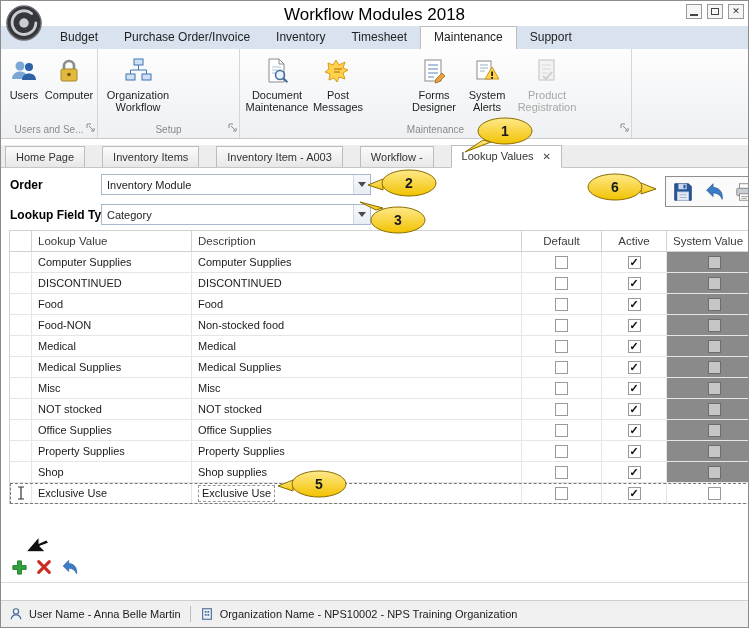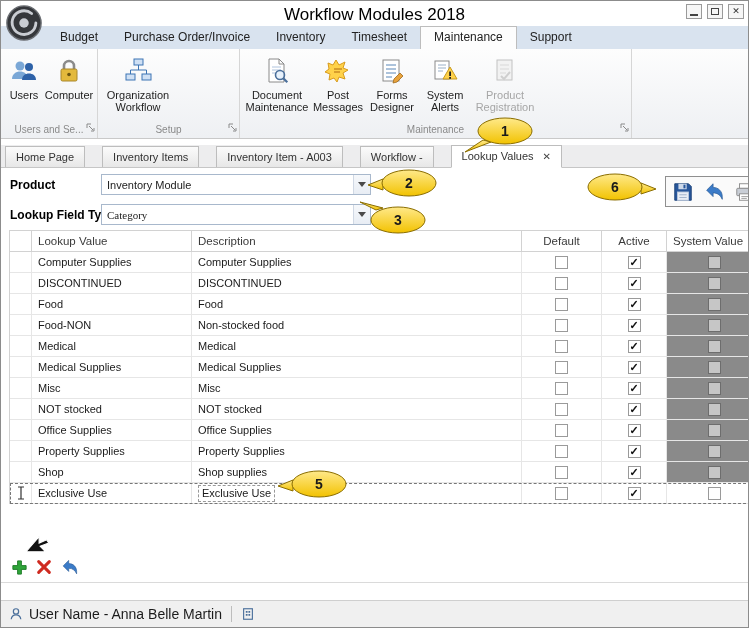--- a/index.html
+++ b/index.html
@@ -77,21 +77,21 @@
   .sys .cb{border-color:#6d6d6d;background:#c6c6c6;}
   .trow.editing{outline:1px dashed #777;outline-offset:-1px;}
   .trow.editing .cell.sys{background:#fff;}
   .trow.editing .sys .cb{border-color:#9a9a9a;background:#fff;}
   .edit-box{border:1px dashed #999;padding:0 3px;line-height:15px;background:#fff;}
   
   .bottom-toolbar{position:absolute;left:8px;top:556px;display:flex;align-items:center;gap:5px;}
   .bbtn{width:20px;height:20px;display:flex;align-items:center;justify-content:center;cursor:pointer;}
   .panel-divider{position:absolute;left:0;right:0;top:581px;border-top:1px solid #dadada;}
   .statusbar{position:absolute;left:0;right:0;bottom:0;height:27px;background:var(--statusBg);
-             border-top:1px solid #cfcfcf;display:flex;align-items:center;font-size:14px;
+             border-top:1px solid #cfcfcf;display:flex;align-items:center;font-size:11px;
              color:#1c1c1c;padding-left:8px;}
   .status-item{display:flex;align-items:center;gap:6px;}
   .status-sep{width:1px;height:16px;background:#bdbdbd;margin:0 9px;}
   
   .callout{position:absolute;z-index:60;}
   .cursor-arrow{position:absolute;left:24px;top:528px;z-index:60;transform:rotate(-90deg);}
 </style>
 </head>
 <body>
 
@@ -212,21 +212,21 @@
         </div>
         <div class="rbtn" style="width:52px;">
           <span class="ricon">
             <svg width="28" height="28" viewBox="0 0 28 28">
               <path d="M4 6l5 2 3-5 3 5 6-3-2 6 5 2-5 3 2 6-6-2-2 5-3-4-5 2 1-6-5-2 4-3z" fill="#ffd24a" stroke="#d89b1e"></path>
               <path d="M10 12h8M10 15h6" stroke="#b06a10"></path>
             </svg>
             </span>
           <span class="rlabel">Post Messages</span>
         </div>
-        <div class="rbtn" style="width:56px;">
+        <div class="rbtn" style="width:56px;margin-left:42px;">
           <span class="ricon">
             <svg width="28" height="28" viewBox="0 0 28 28">
               <rect x="5" y="3" width="16" height="21" fill="#fff" stroke="#8a8a8a"></rect>
               <path d="M8 8h10M8 12h10M8 16h10M8 20h6" stroke="#5b87b8"></path>
               <path d="M16 22l6-6 3 3-6 6-4 1z" fill="#e8a33d" stroke="#a06a1a" stroke-width=".8"></path>
             </svg>
             </span>
           <span class="rlabel">Forms Designer</span>
         </div>
         <div class="rbtn" style="width:50px;">
@@ -267,29 +267,29 @@
     <div class="dtab">Home Page</div>
     <div class="dtab">Inventory Items</div>
     <div class="dtab">Inventory Item - A003</div>
     <div class="dtab">Workflow -</div>
     <div class="dtab active">
       <span>Lookup Values</span>
       <span class="tab-close">✕</span>
     </div>
   </div>
 
-  <div class="flabel" style="left:9px;top:177px;">Product</div>
+  <div class="flabel" style="left:9px;top:177px;">Order</div>
   <div class="combo" style="left:100px;top:173px;">
     <span class="combo-value">Inventory Module</span>
     <span class="combo-btn">
         <span class="caret"></span>
       </span>
   </div>
   <div class="flabel" style="left:9px;top:207px;">Lookup Field Type</div>
-  <div class="combo" style="left:100px;top:203px;font-family:Liberation Serif, serif;">
+  <div class="combo" style="left:100px;top:203px;">
     <span class="combo-value">Category</span>
     <span class="combo-btn">
         <span class="caret"></span>
       </span>
   </div>
 
   <div class="top-toolbar">
     <div class="tbtn">
       <svg width="22" height="22" viewBox="0 0 24 24">
         <path d="M3 3h15l3 3v15H3z" fill="#27569b" stroke="#1d4277"></path>
@@ -530,20 +530,21 @@
         <path d="M2.5 14c.5-3.5 3-5 5.5-5s5 1.5 5.5 5" fill="none" stroke="#4a6f9b" stroke-width="1.4"></path>
       </svg>
       <span>User Name - Anna Belle Martin</span>
     </div>
     <div class="status-sep"></div>
     <div class="status-item">
       <svg width="14" height="14" viewBox="0 0 16 16">
         <rect x="3" y="2" width="10" height="12" fill="none" stroke="#4a6f9b" stroke-width="1.3"></rect>
         <path d="M5.5 4.5h2v2h-2zM8.5 4.5h2v2h-2zM5.5 8h2v2h-2zM8.5 8h2v2h-2z" fill="#4a6f9b"></path>
       </svg>
+      <span>Organization Name - NPS10002 - NPS Training Organization</span>
     </div>
   </div>
 
   <svg class="callout" style="left:462px;top:112px;" width="72" height="40" viewBox="0 0 72 40">
     <polygon points="20,27 2,39 28,29" fill="url(#gold)" stroke="var(--calloutStroke)" stroke-width="1"></polygon>
     <ellipse cx="42" cy="18" rx="27" ry="13" fill="url(#gold)" stroke="var(--calloutStroke)" stroke-width="1"></ellipse>
     <text x="42" y="23" text-anchor="middle" font-size="14" font-weight="bold" fill="#1a1a1a">1</text>
   </svg>
   <svg class="callout" style="left:366px;top:164px;" width="72" height="40" viewBox="0 0 72 40">
     <polygon points="16,14 1,20 16,25" fill="url(#gold)" stroke="var(--calloutStroke)" stroke-width="1"></polygon>

